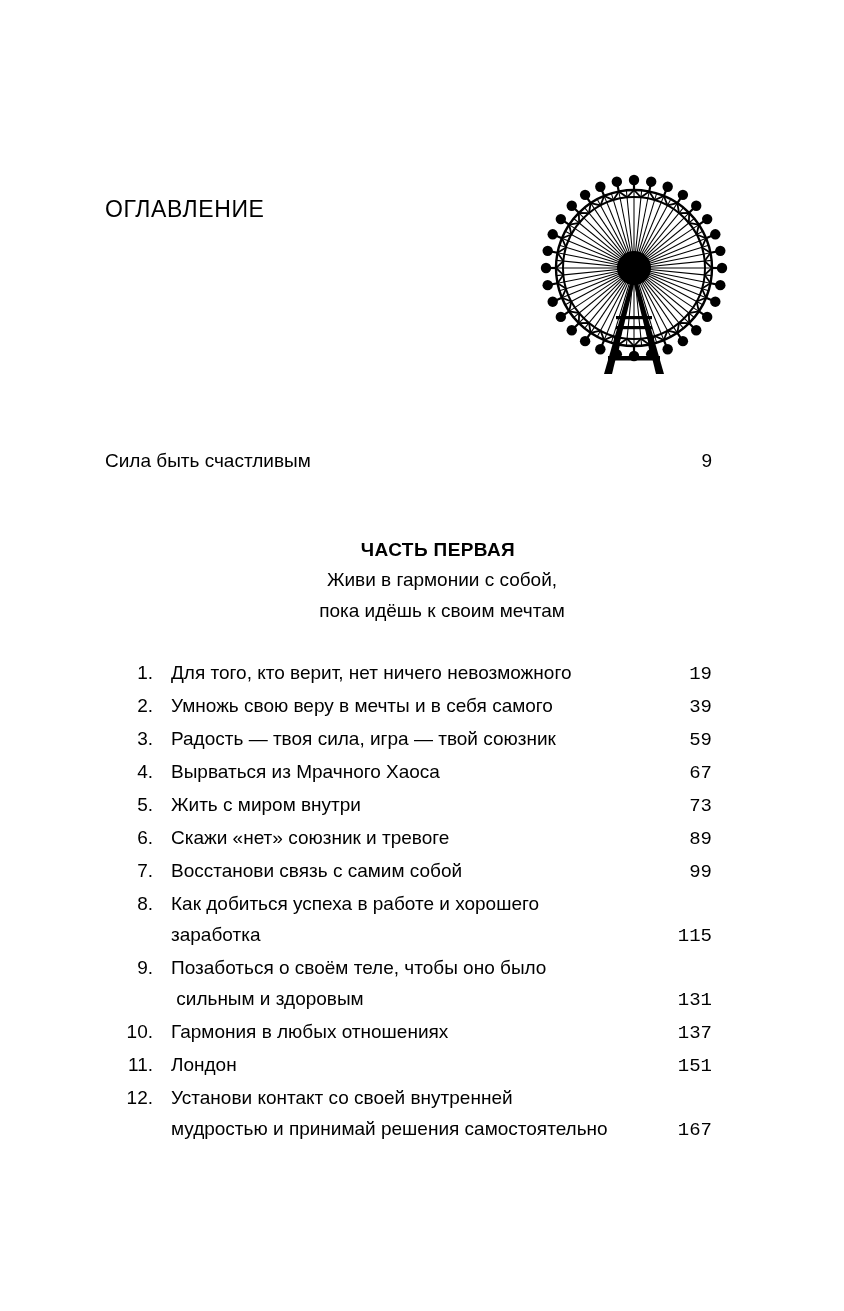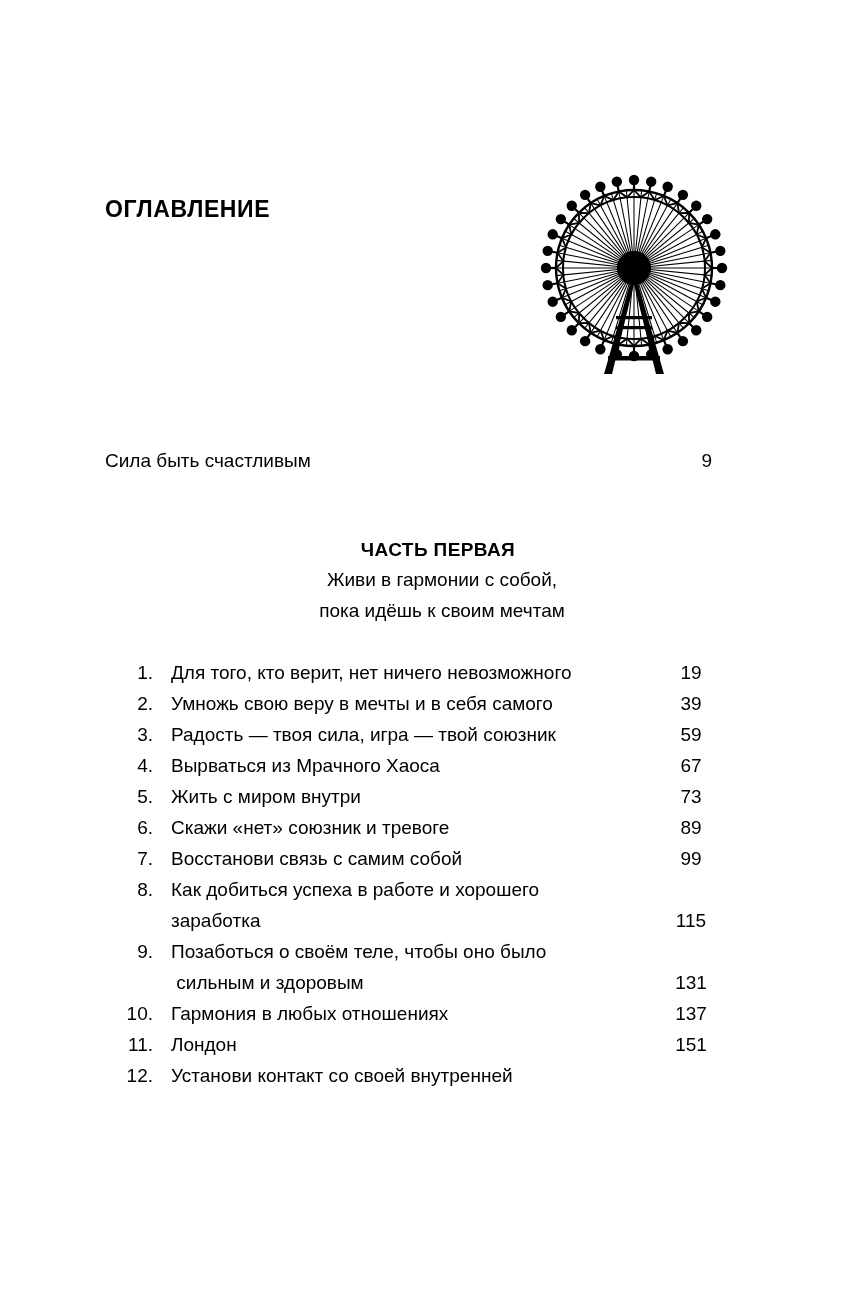--- a/index.html
+++ b/index.html
@@ -22,21 +22,21 @@
     inset: 0;
     background: #ffffff;
   }
 
   
   .toc-title {
     position: absolute;
     left: 105px;
     top: 198px;
     font-size: 23px;
-    font-weight: bold;
+    font-weight: normal;
     letter-spacing: 0.6px;
     line-height: 1;
     white-space: nowrap;
   }
 
   
   .wheel-art {
     position: absolute;
     left: 528px;
     top: 168px;
@@ -112,23 +112,24 @@
     display: flex;
     align-items: baseline;
     margin-left: 8px;
   }
   .chapter-line .chapter-text {
     flex: 1 1 auto;
     white-space: pre;
   }
   .chapter-line .chapter-page {
     flex: 0 0 auto;
-    text-align: center;
+    text-align: right;
     min-width: 42px;
     white-space: nowrap;
+    font-family: Liberation Mono, monospace;
   }
   .chapter-line.no-page .chapter-page { visibility: hidden; }
 </style>
 </head>
 <body>
 
 <div class="page">
 
   <div class="toc-title">ОГЛАВЛЕНИЕ</div>
 
@@ -395,17 +396,21 @@
           </div>
         </div>
       </div>
       <div class="chapter-row">
         <div class="chapter-num">12.</div>
         <div class="chapter-body">
           <div class="chapter-line no-page">
             <span class="chapter-text">Установи контакт со своей внутренней</span>
             <span class="chapter-page"></span>
           </div>
+          <div class="chapter-line">
+            <span class="chapter-text">мудростью и принимай решения самостоятельно</span>
+            <span class="chapter-page">167</span>
+          </div>
         </div>
       </div>
     </div>
 
 </div>
 
 </body></html>

